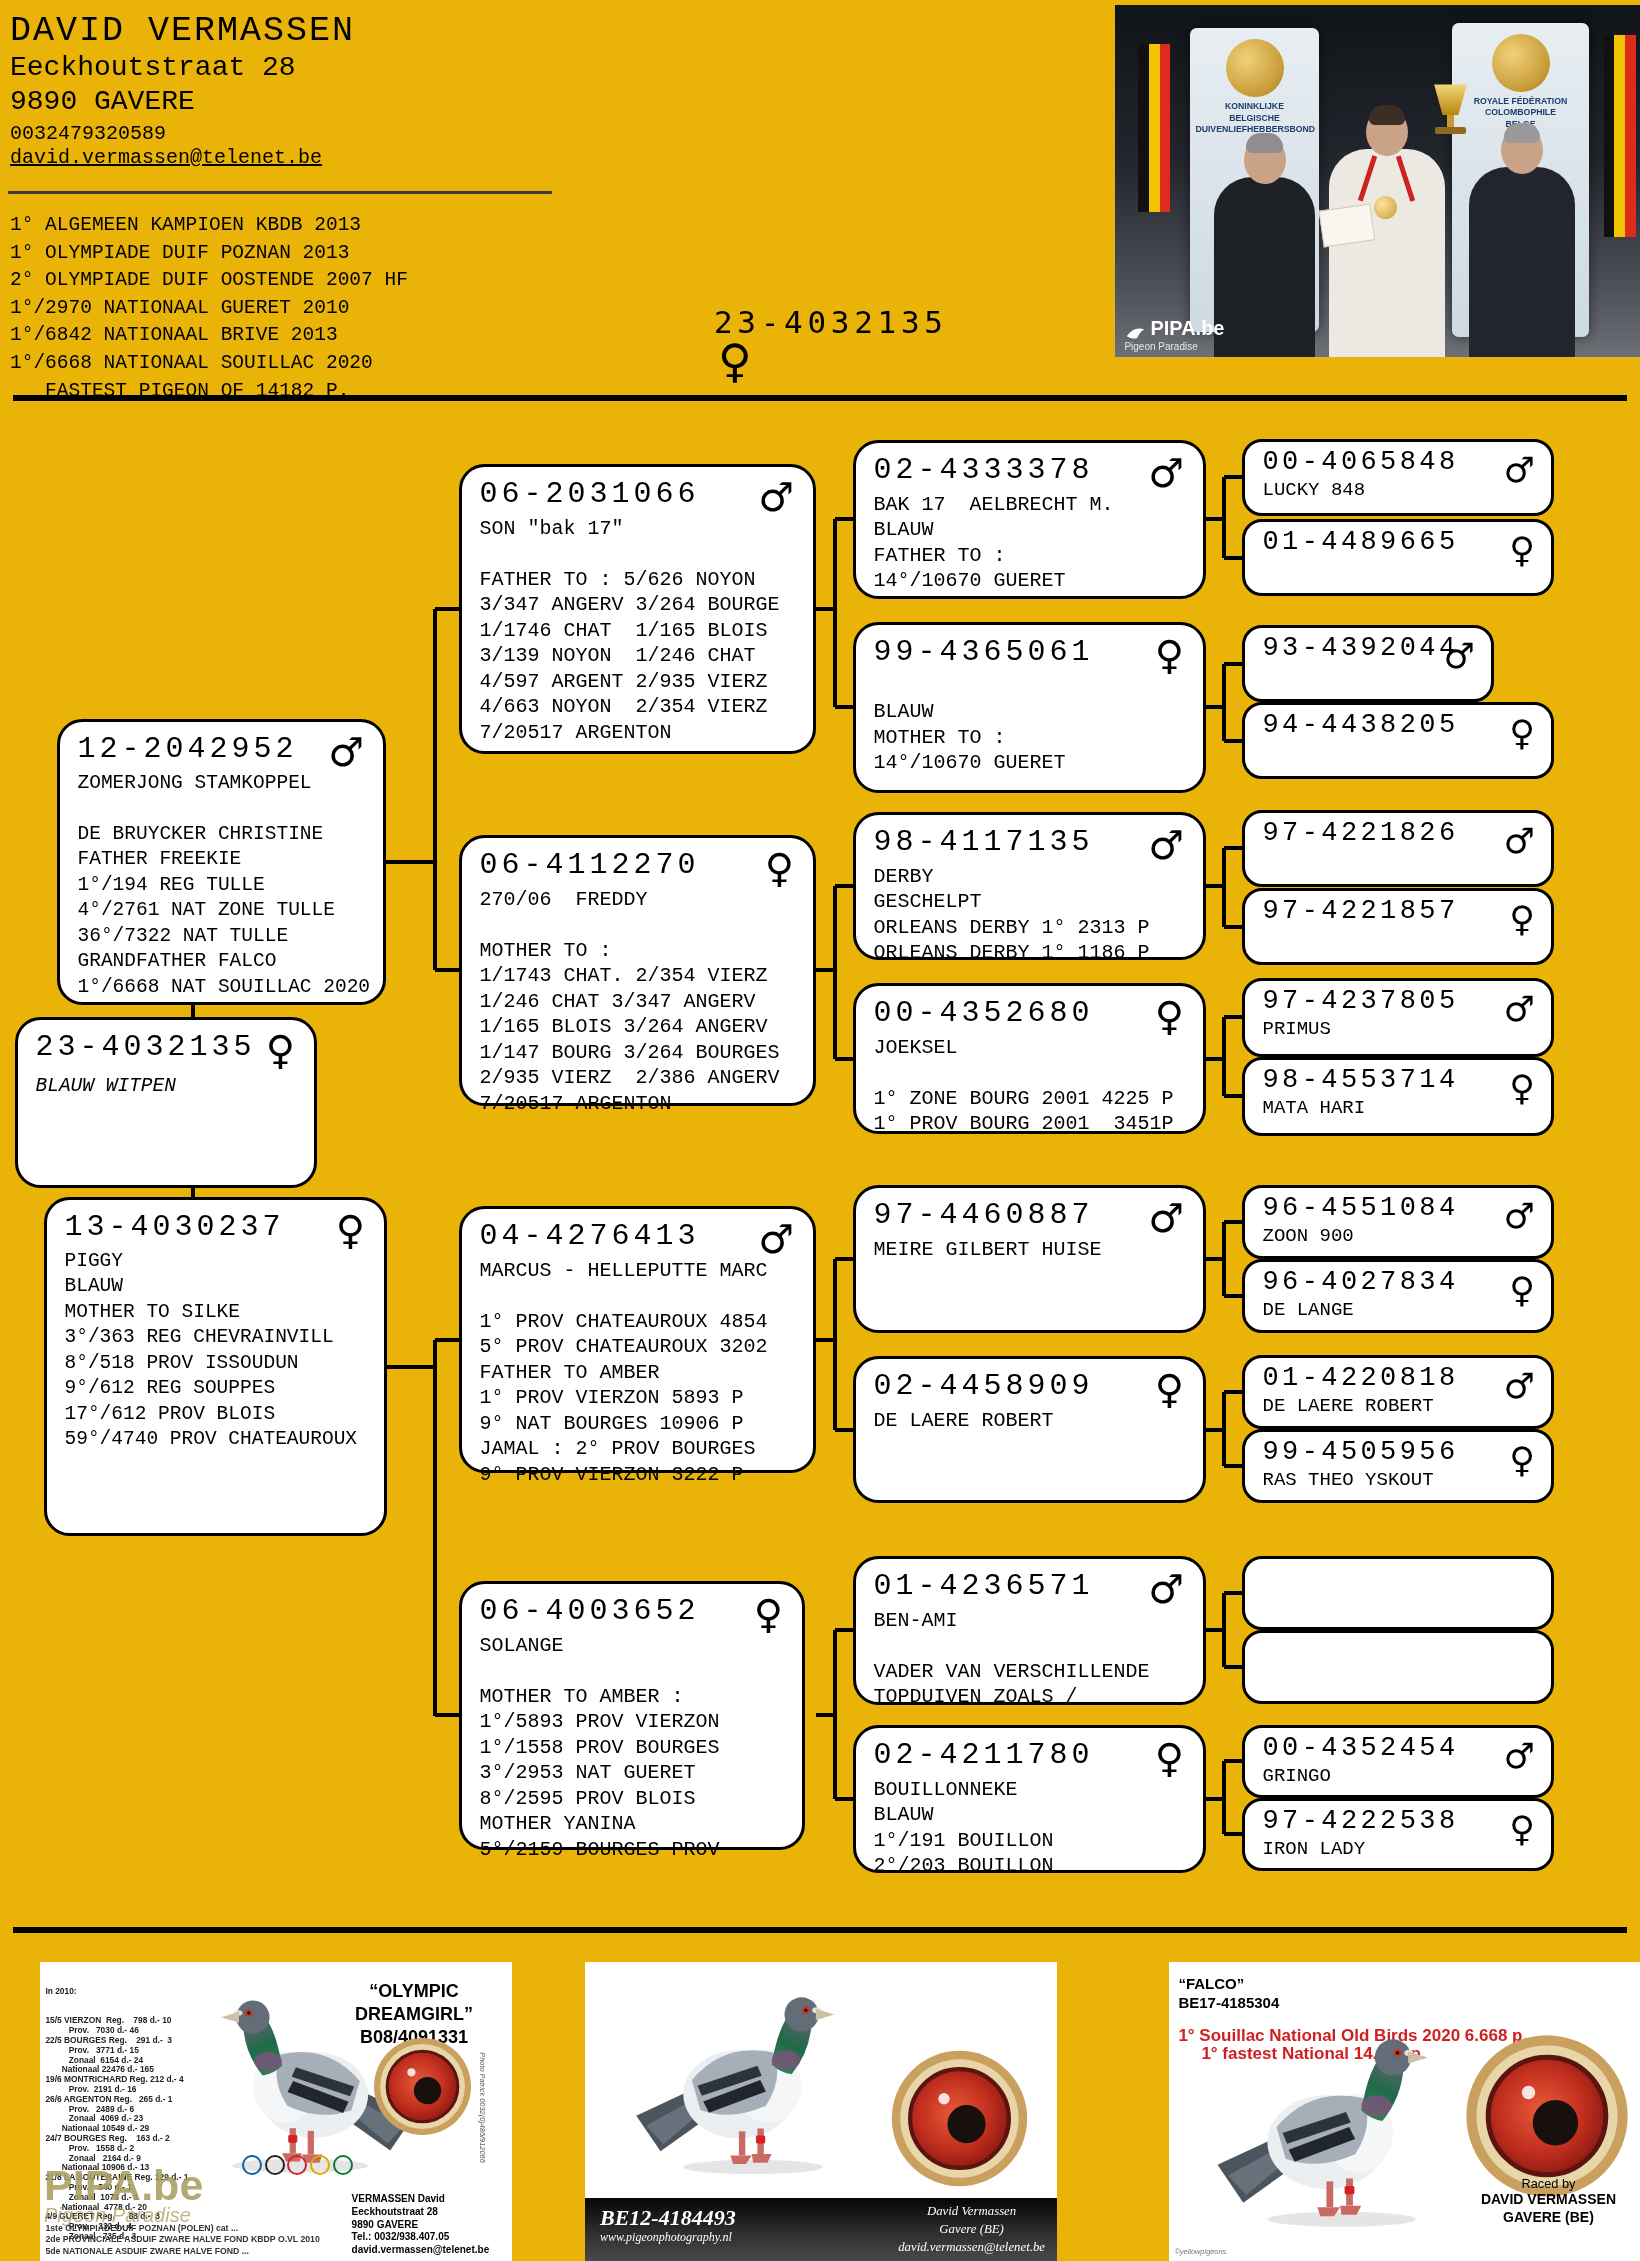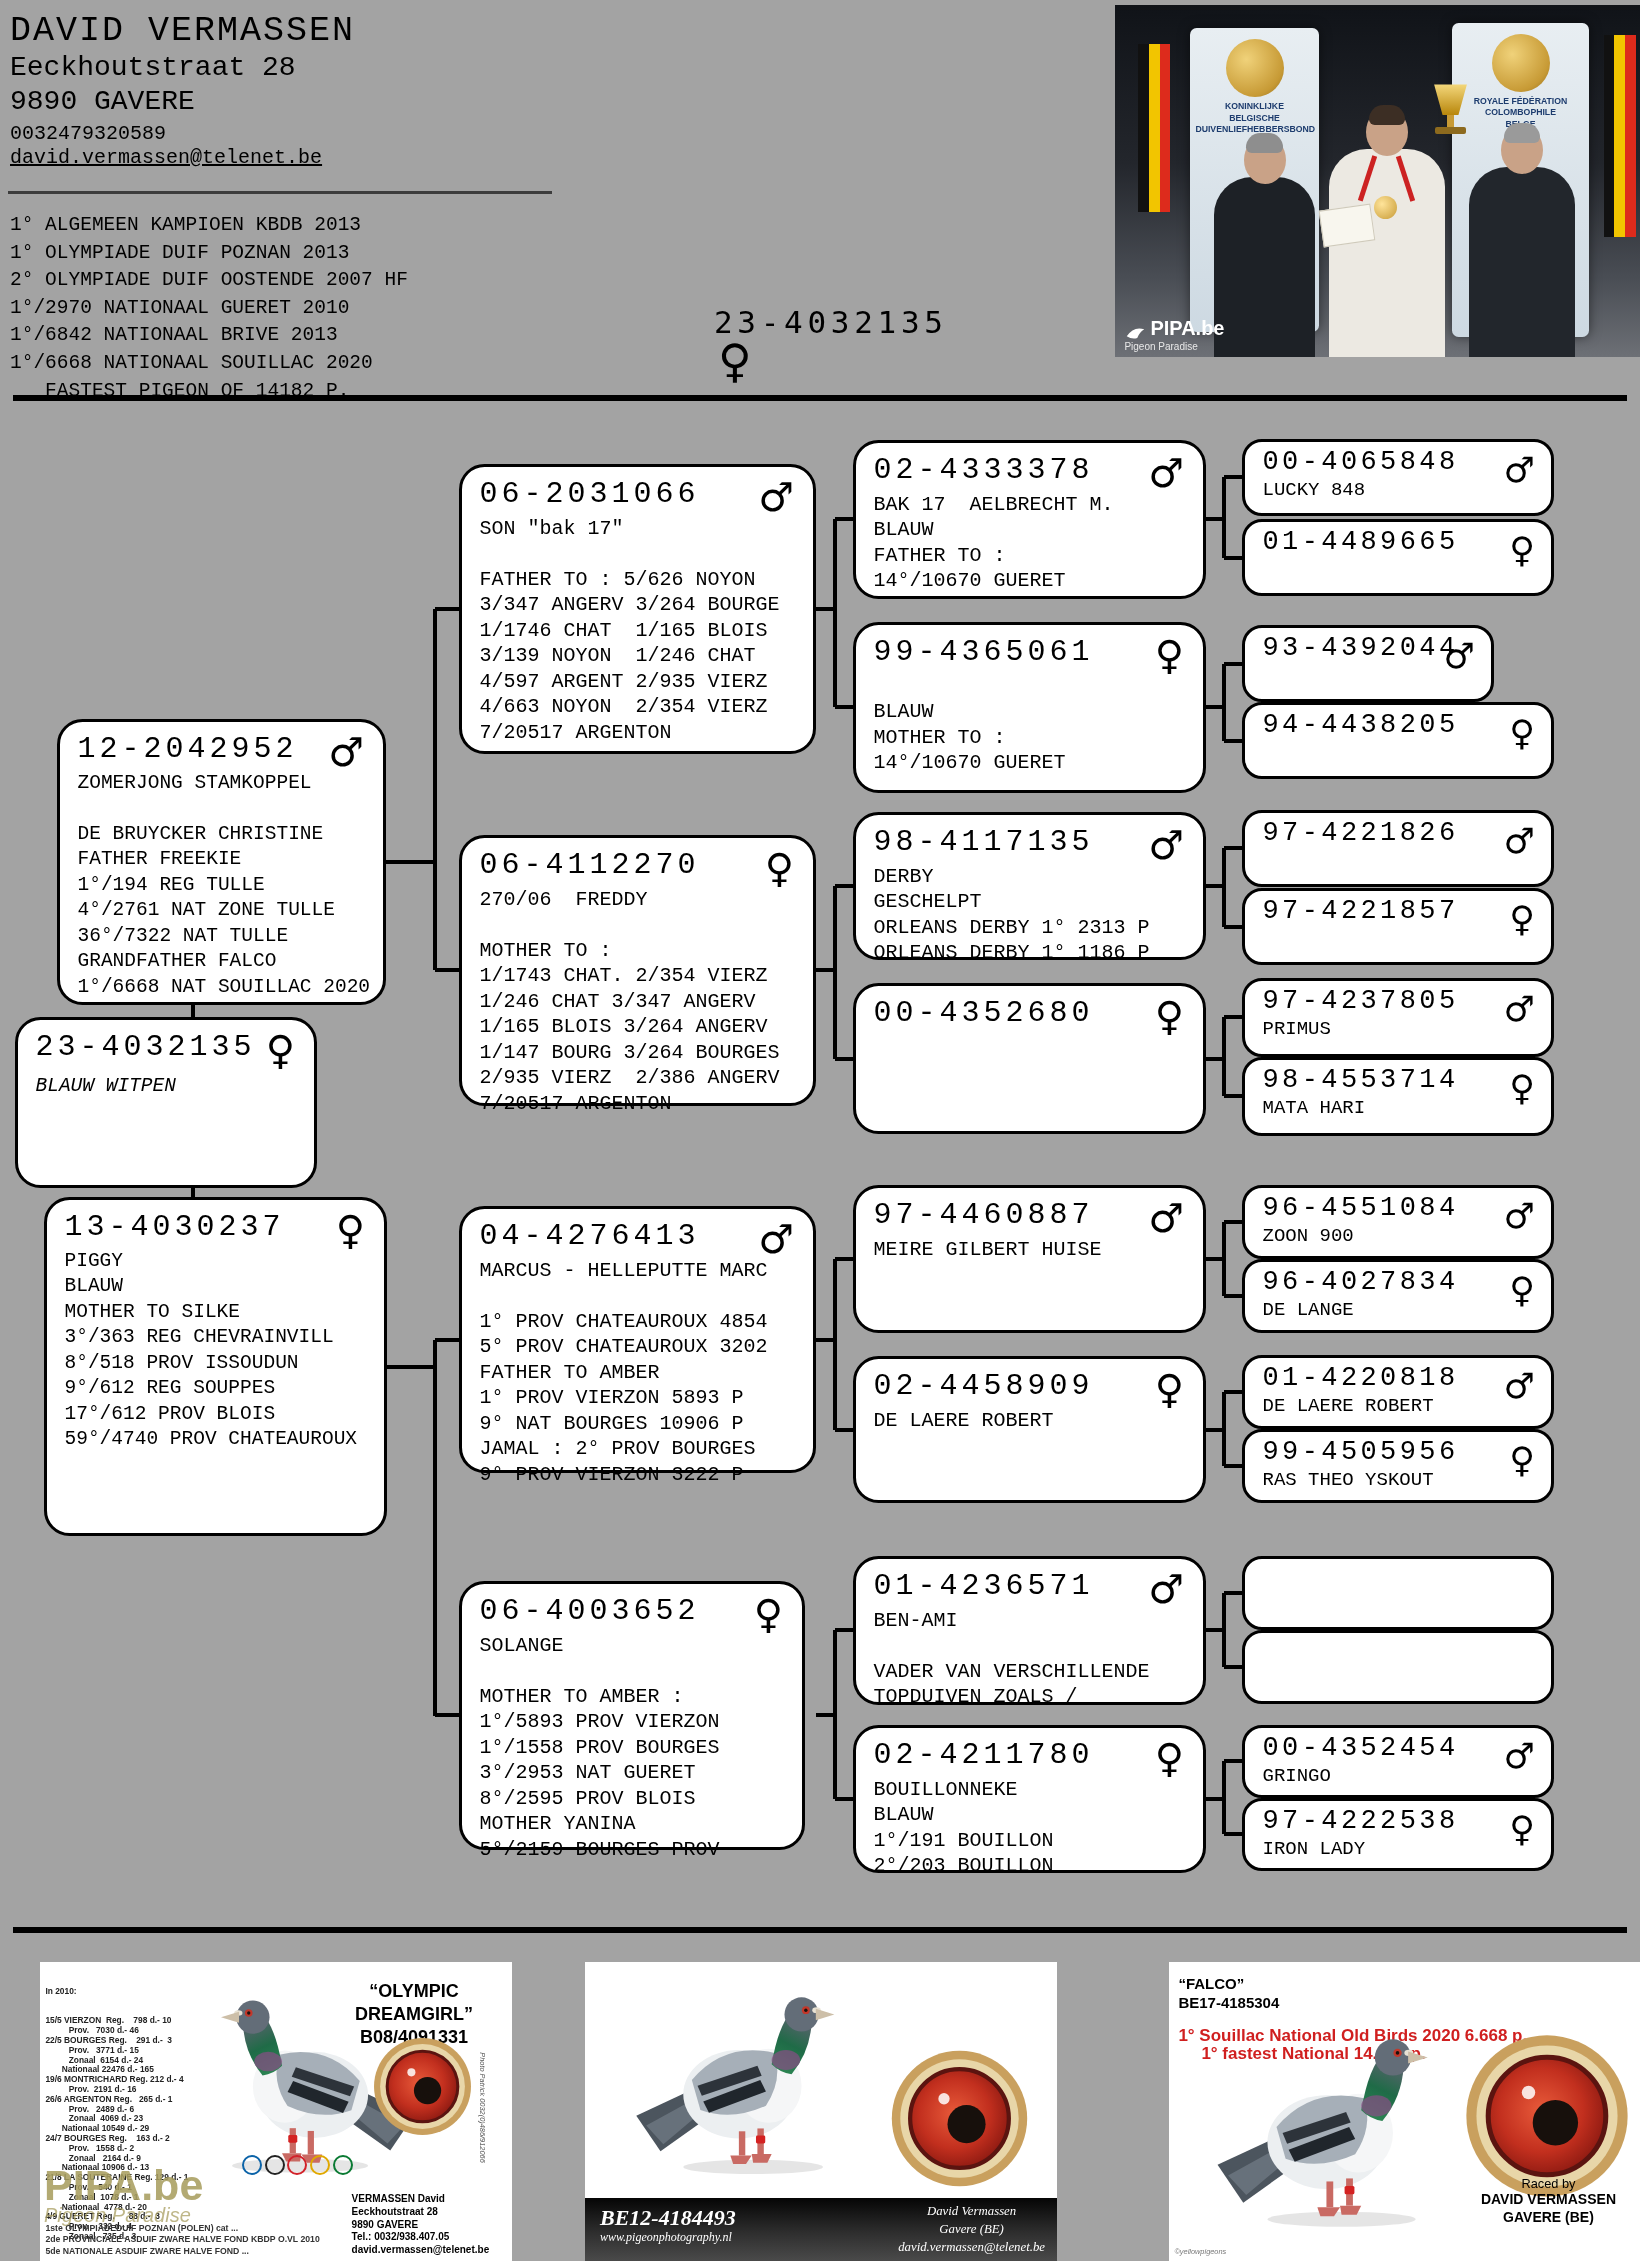--- a/index.html
+++ b/index.html
@@ -1,16 +1,16 @@
 <!DOCTYPE html>
 <html style="font-size:10.8px"><head>
 <meta charset="utf-8">
 <style>
   html,body{margin:0;padding:0;background:#888;}
-  .page{position:relative;width:1640px;height:2261px;background:#a3a3a3;overflow:hidden;
+  .page{position:relative;width:1640px;height:2261px;background:#eab308;overflow:hidden;
         font-family:"Liberation Mono",monospace;color:#000;}
 
   
   .hdr{position:absolute;left:10px;top:12px;width:578px;}
   .hdr-name{font-size:35px;letter-spacing:2px;line-height:39px;}
   .hdr-addr{font-size:28px;line-height:34px;}
   .hdr-phone{font-size:20px;line-height:24px;margin-top:2.7px;}
   .hdr-mail{font-size:20px;line-height:24px;text-decoration:underline;}
   .hdr-rule{position:absolute;left:8px;top:191px;width:544px;height:3.4px;background:#3c3c3c;}
 
@@ -430,20 +430,26 @@
         <div class="lines">
           <div>DERBY</div>
           <div>GESCHELPT</div>
           <div>ORLEANS DERBY 1° 2313 P</div>
           <div>ORLEANS DERBY 1° 1186 P</div>
         </div>
       </div>
       <div class="pbox gen3" style="left: 853px; top: 983px; width: 353px; height: 151px;">
         <div class="ring">00-4352680</div>
         <div class="sex">♀</div>
+        <div class="lines">
+          <div>JOEKSEL</div>
+          <div>&nbsp;</div>
+          <div>1° ZONE BOURG 2001 4225 P</div>
+          <div>1° PROV BOURG 2001  3451P</div>
+        </div>
       </div>
       <div class="pbox gen3" style="left: 853px; top: 1185px; width: 353px; height: 148px;">
         <div class="ring">97-4460887</div>
         <div class="sex">♂</div>
         <div class="lines">
           <div>MEIRE GILBERT HUISE</div>
         </div>
       </div>
       <div class="pbox gen3" style="left: 853px; top: 1356px; width: 353px; height: 147px;">
         <div class="ring">02-4458909</div>

